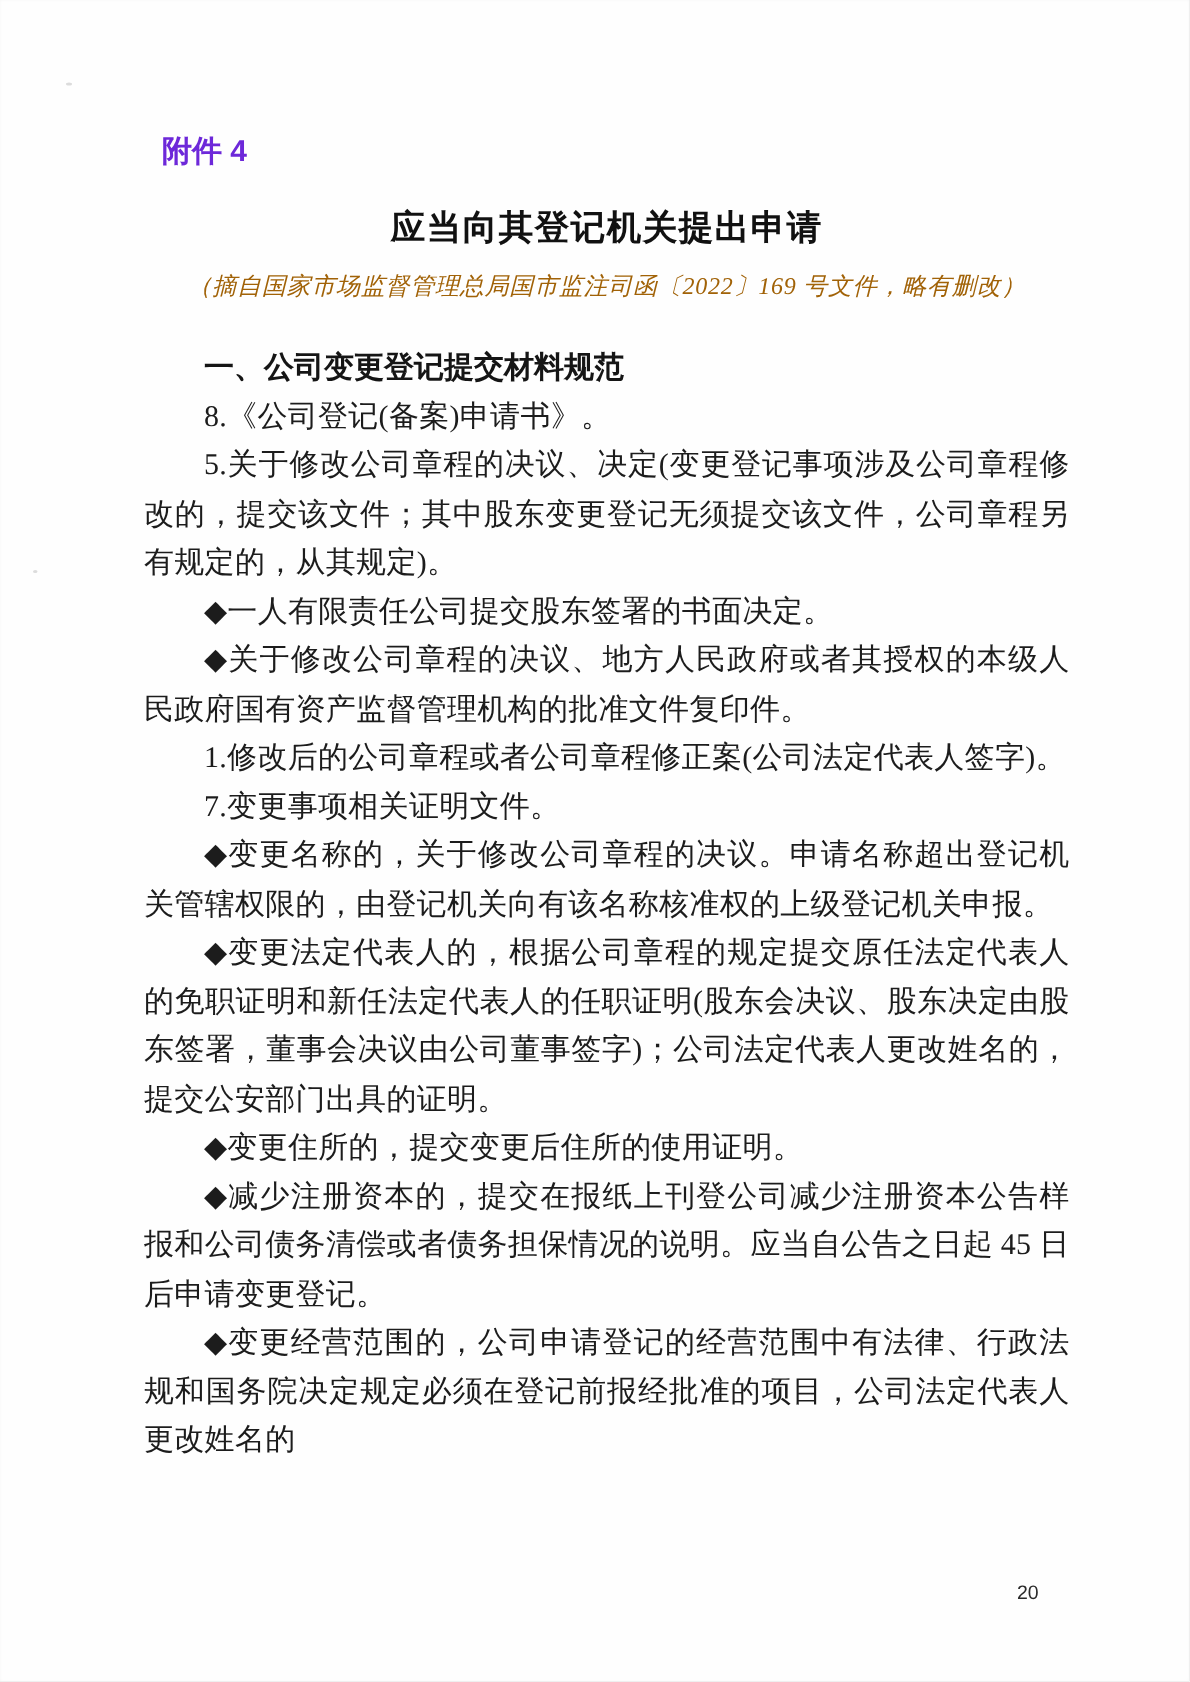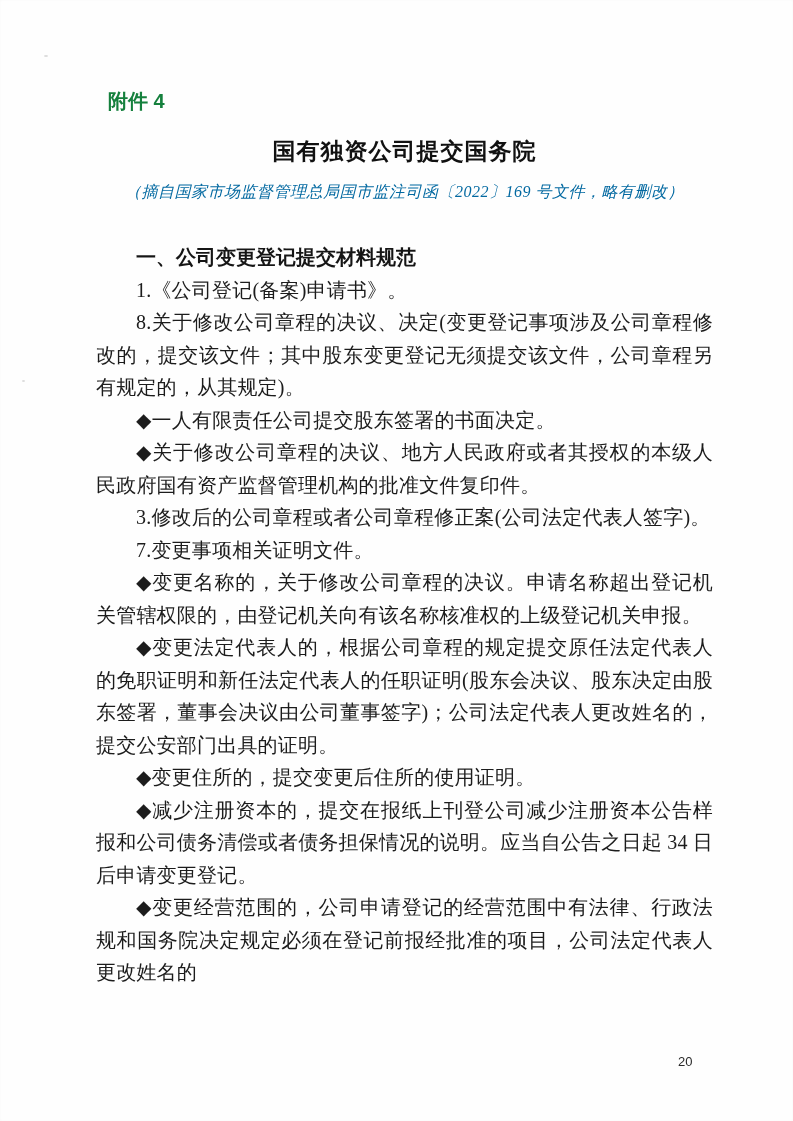--- a/index.html
+++ b/index.html
@@ -22,44 +22,44 @@
     position: absolute;
     left: 96px;
     right: 80px;
     top: 88px;
   }
   .attachment-label {
     font-family: "Liberation Sans", "DejaVu Sans", sans-serif;
     font-weight: 600;
     font-size: 20px;
     line-height: 26px;
-    color: #15803d;
+    color: #6d28d9;
     padding-left: 12px;
   }
   .doc-title {
     margin-top: 22px;
     text-align: center;
     font-family: "Liberation Sans", "DejaVu Sans", sans-serif;
     font-weight: 700;
     font-size: 23px;
     line-height: 30px;
     letter-spacing: 1px;
     color: #111;
   }
   .doc-subtitle {
     margin-top: 10px;
     text-align: center;
     font-style: italic;
     font-size: 16px;
     line-height: 22px;
     letter-spacing: 0.5px;
-    color: #0369a1;
+    color: #a16207;
   }
   .body-block {
-    margin-top: 38px;
+    margin-top: 26px;
   }
   .section-heading {
     font-family: "Liberation Sans", "DejaVu Sans", sans-serif;
     font-weight: 700;
     font-size: 20px;
     line-height: 32.5px;
     text-indent: 2em;
     color: #151515;
   }
   .body-block p {
@@ -93,35 +93,35 @@
 </head>
 <body>
 
 <div class="page">
   <span class="speck speck-1"></span>
   <span class="speck speck-2"></span>
 
   <div class="content">
     <div class="attachment-label">附件 4</div>
 
-    <h1 class="doc-title">国有独资公司提交国务院</h1>
+    <h1 class="doc-title">应当向其登记机关提出申请</h1>
 
     <div class="doc-subtitle">（摘自国家市场监督管理总局国市监注司函〔2022〕169 号文件，略有删改）</div>
 
     <div class="body-block">
       <div class="section-heading">一、公司变更登记提交材料规范</div>
 
-      <p>1.《公司登记(备案)申请书》。</p>
-      <p>8.关于修改公司章程的决议、决定(变更登记事项涉及公司章程修改的，提交该文件；其中股东变更登记无须提交该文件，公司章程另有规定的，从其规定)。</p>
+      <p>8.《公司登记(备案)申请书》。</p>
+      <p>5.关于修改公司章程的决议、决定(变更登记事项涉及公司章程修改的，提交该文件；其中股东变更登记无须提交该文件，公司章程另有规定的，从其规定)。</p>
       <p>◆一人有限责任公司提交股东签署的书面决定。</p>
       <p>◆关于修改公司章程的决议、地方人民政府或者其授权的本级人民政府国有资产监督管理机构的批准文件复印件。</p>
-      <p>3.修改后的公司章程或者公司章程修正案(公司法定代表人签字)。</p>
+      <p>1.修改后的公司章程或者公司章程修正案(公司法定代表人签字)。</p>
       <p>7.变更事项相关证明文件。</p>
       <p>◆变更名称的，关于修改公司章程的决议。申请名称超出登记机关管辖权限的，由登记机关向有该名称核准权的上级登记机关申报。</p>
       <p>◆变更法定代表人的，根据公司章程的规定提交原任法定代表人的免职证明和新任法定代表人的任职证明(股东会决议、股东决定由股东签署，董事会决议由公司董事签字)；公司法定代表人更改姓名的，提交公安部门出具的证明。</p>
       <p>◆变更住所的，提交变更后住所的使用证明。</p>
-      <p>◆减少注册资本的，提交在报纸上刊登公司减少注册资本公告样报和公司债务清偿或者债务担保情况的说明。应当自公告之日起 34 日后申请变更登记。</p>
+      <p>◆减少注册资本的，提交在报纸上刊登公司减少注册资本公告样报和公司债务清偿或者债务担保情况的说明。应当自公告之日起 45 日后申请变更登记。</p>
       <p>◆变更经营范围的，公司申请登记的经营范围中有法律、行政法规和国务院决定规定必须在登记前报经批准的项目，公司法定代表人更改姓名的</p>
     </div>
   </div>
 
   <div class="page-number">20</div>
 </div>
 
 </body></html>

